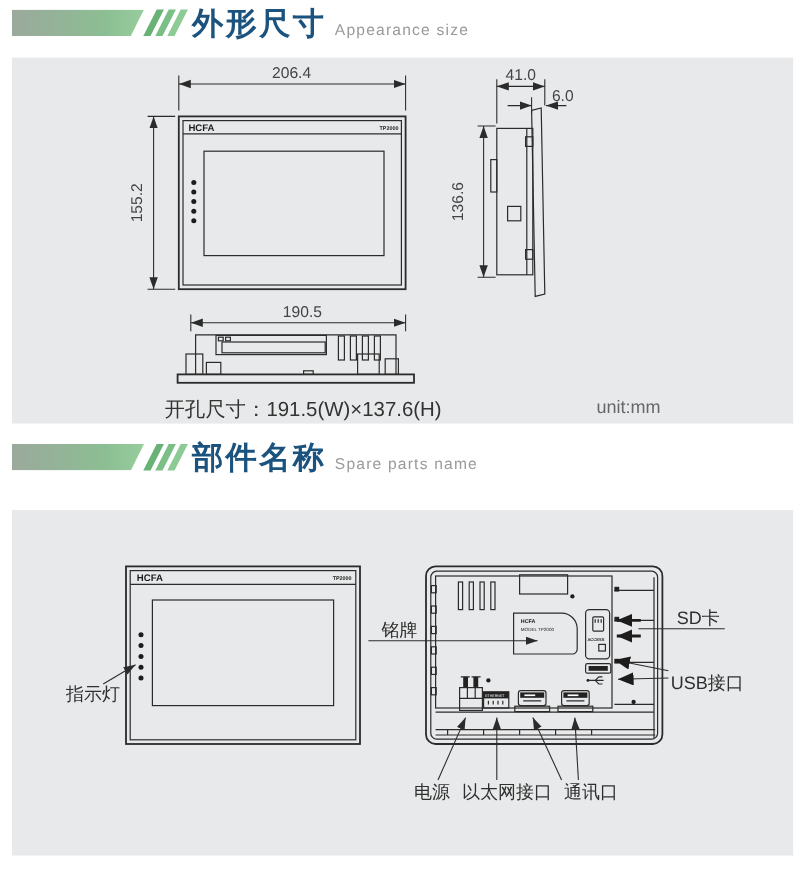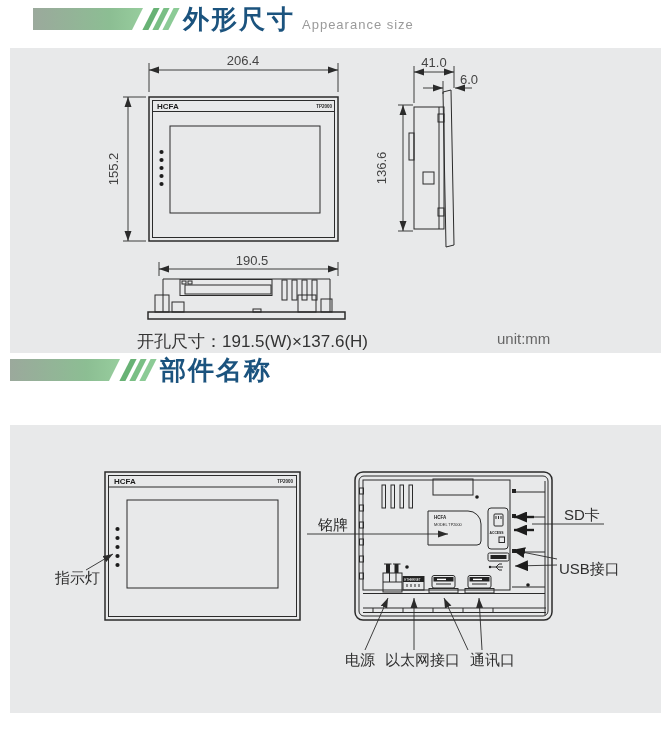--- a/index.html
+++ b/index.html
@@ -24,22 +24,22 @@
     margin:0 0 0 9px;font-size:26px;font-weight:bold;color:#1b537e;
     letter-spacing:2px;line-height:30px;white-space:nowrap;
   }
   .hsub{
     font-size:13px;color:#9a9a9a;margin-left:7px;letter-spacing:1px;
     align-self:flex-end;padding-bottom:2px;white-space:nowrap;text-align:right;
   }
   .panel{position:absolute;left:10px;width:651px;background:#e8e9ea;}
   #panel1{top:48px;height:305px;}
   #panel2{top:425px;height:288px;}
-  #header1{top:4px;margin-left:23px;}
-  #header2{top:355px;}
+  #header1{top:4px;}
+  #header2{top:366px;}
   svg{display:block;}
   svg text{font-family:"Liberation Sans", sans-serif;}
   .dwg{stroke:#2b2b2b;fill:none;stroke-width:1;}
   .dwg-thick{stroke:#2b2b2b;fill:none;stroke-width:1.5;}
   .dim{stroke:#2b2b2b;fill:none;stroke-width:0.9;}
   .fillb{fill:#1c1c1c;stroke:none;}
   .dimtxt{font-size:13px;fill:#444;}
   .lbltxt{font-size:15px;fill:#2f2f2f;}
   .tinytxt{fill:#1c1c1c;font-weight:bold;}
 </style>
@@ -157,20 +157,21 @@
 </div>
 
 <div class="section-header" id="header2">
   <div class="hbar"></div>
   <div class="hstripes">
     <div class="hstripe"></div>
     <div class="hstripe"></div>
     <div class="hstripe"></div>
   </div>
   <h2 class="htitle">部件名称</h2>
+  <span class="hsub">Spare parts name</span>
 </div>
 
 <div class="panel" id="panel2">
 <svg width="651" height="288" viewBox="0 0 651 288">
   <defs>
     <marker id="ah2" markerUnits="userSpaceOnUse" markerWidth="10" markerHeight="8" refX="10" refY="4" orient="auto-start-reverse">
       <path d="M0,0.5 L10,4 L0,7.5 Z" fill="#2b2b2b"></path>
     </marker>
     <marker id="ahb2" markerUnits="userSpaceOnUse" markerWidth="13" markerHeight="11" refX="13" refY="5.5" orient="auto-start-reverse">
       <path d="M0,0 L13,5.5 L0,11 Z" fill="#1c1c1c"></path>

